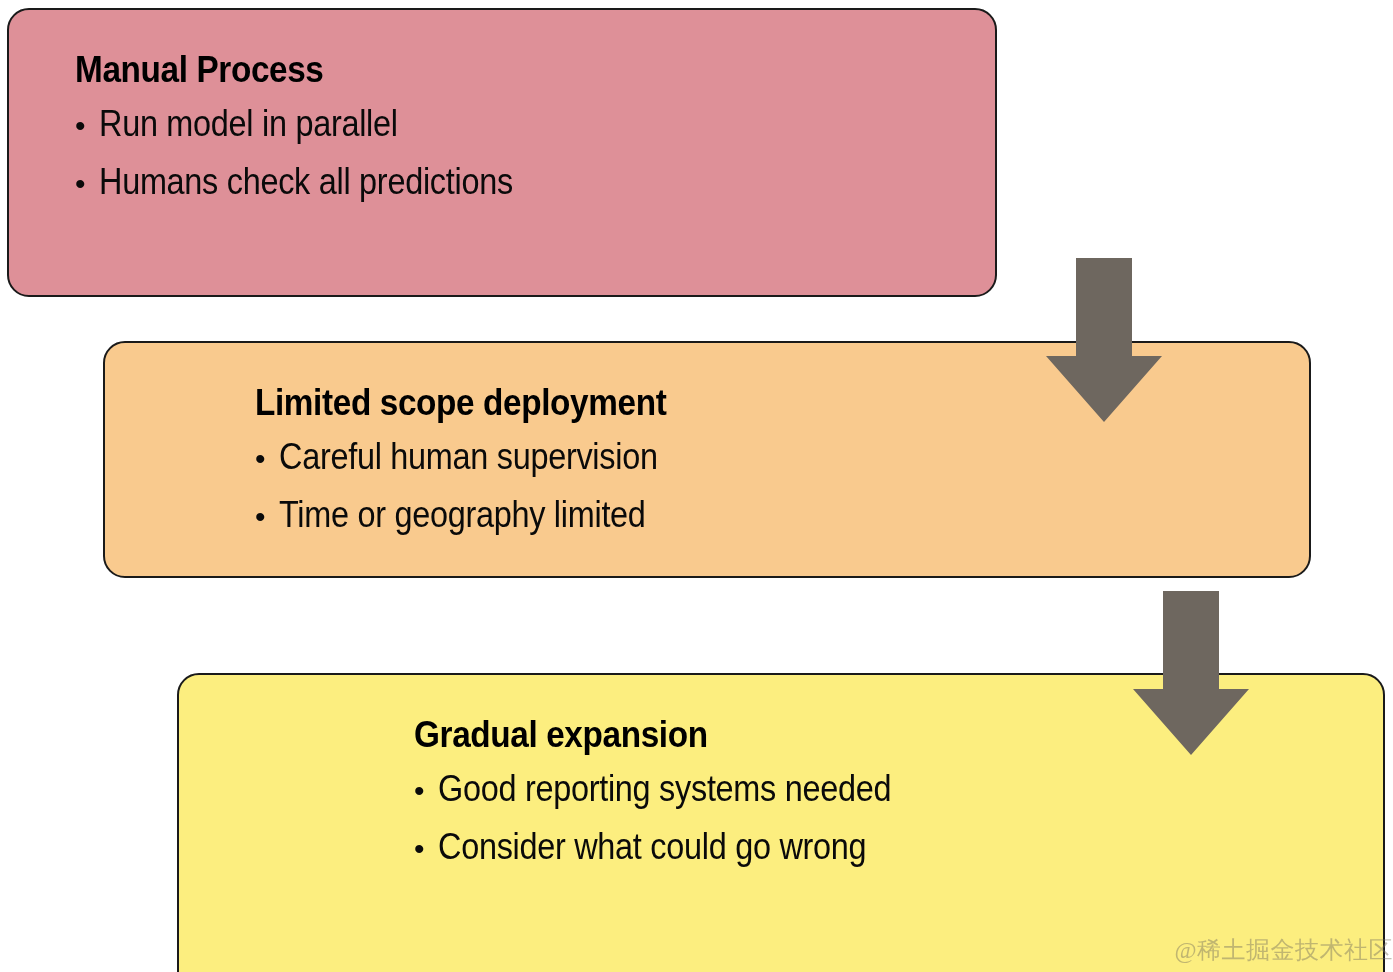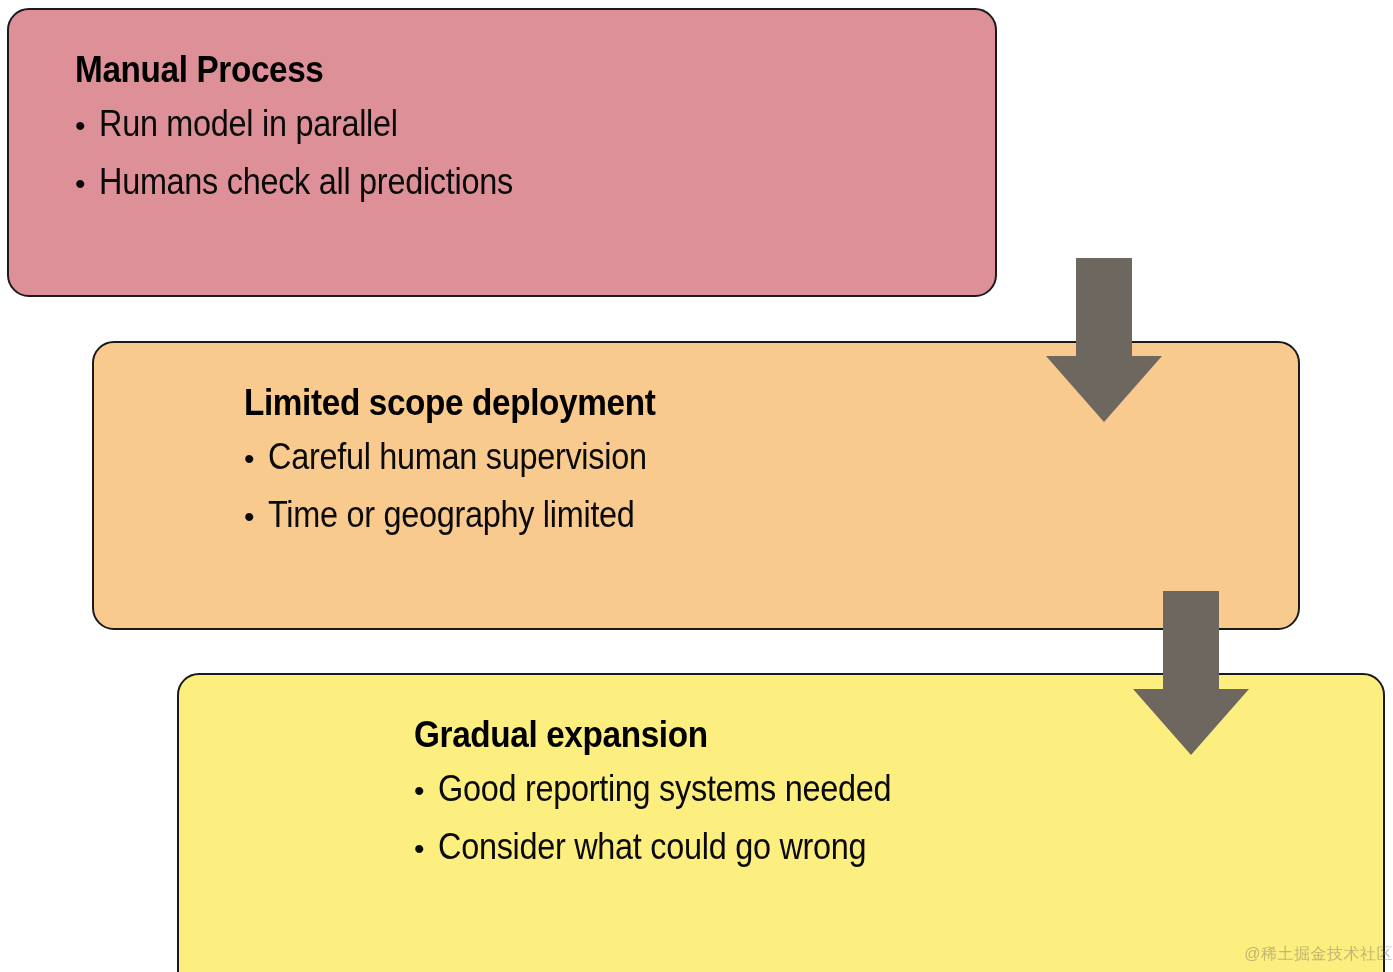--- a/index.html
+++ b/index.html
@@ -21,21 +21,21 @@
 
   
   .stage-box {
     position: absolute;
     box-sizing: border-box;
     border: 2.5px solid #1a1a1a;
     border-radius: 22px;
     z-index: 2;
   }
   .stage-box.pink   { left: 7px;   top: 8px;   width: 990px; height: 289px; background: #DE9098; }
-  .stage-box.orange { left: 92px;  top: 341px; width: 1208px; height: 289px; background: #F9CA8E; }
+  .stage-box.orange { left: 103px;  top: 341px; width: 1208px; height: 237px; background: #F9CA8E; }
   .stage-box.yellow { left: 177px; top: 673px; width: 1208px; height: 324px; background: #FCEE7F; }
 
   .box-inner {
     position: absolute;
     left: 0; top: 0;
     padding-top: 38px;
   }
   .stage-box.pink   .box-inner { padding-left: 66px; }
   .stage-box.orange .box-inner { padding-left: 150px; }
   .stage-box.yellow .box-inner { padding-left: 235px; }
@@ -90,22 +90,22 @@
   .flow-arrow#arrow-1 { left: 1046px; top: 258px; width: 116px; height: 164px; }
   .flow-arrow#arrow-2 { left: 1133px; top: 591px; width: 116px; height: 164px; }
   .flow-arrow svg { display: block; width: 100%; height: 100%; }
 
   
   #watermark {
     position: absolute;
     right: 0px;
     bottom: 10px;
     z-index: 10;
-    font-family: Liberation Sans, sans-serif;
-    font-size: 16px;
+    font-family: Liberation Serif, serif;
+    font-size: 24px;
     line-height: 1;
     color: rgba(120, 112, 96, 0.45);
     white-space: nowrap;
     letter-spacing: 0.5px;
   }
 </style>
 </head>
 <body>
 
 <div id="canvas" style="background: rgb(255, 255, 255);">

